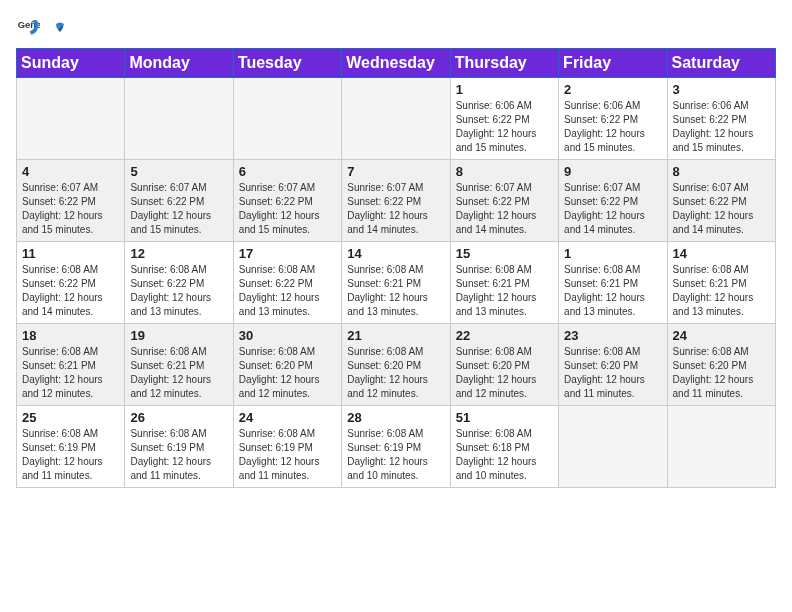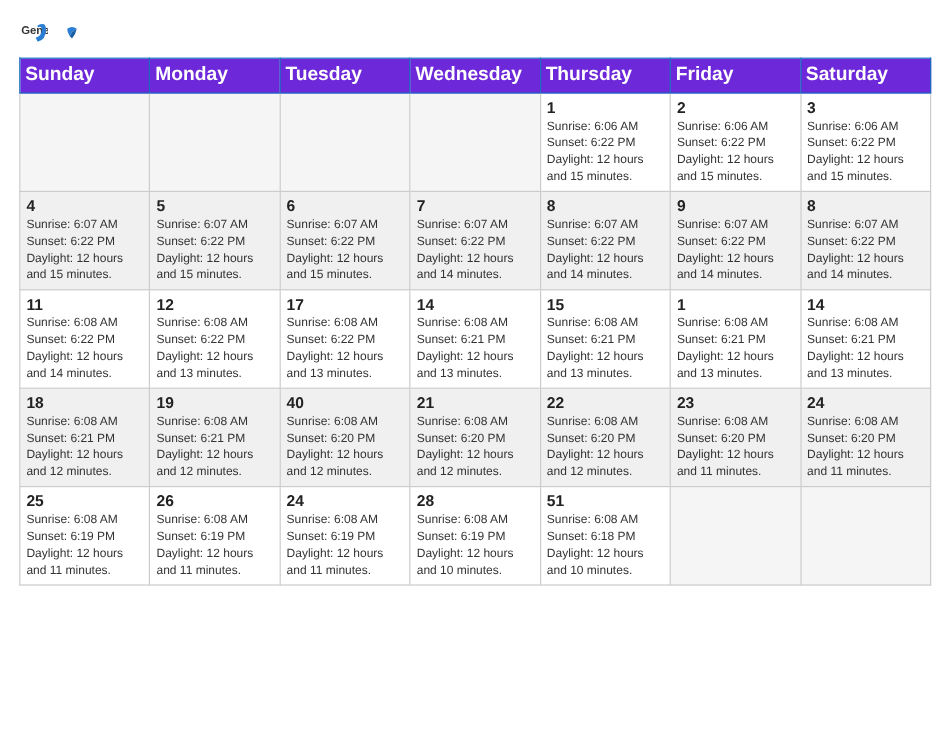--- a/index.html
+++ b/index.html
@@ -201,21 +201,21 @@
       <tr class="row-shaded">
         <td>
           <span class="day-number">18</span>
           <div class="day-info">Sunrise: 6:08 AM<br>Sunset: 6:21 PM<br>Daylight: 12 hours<br>and 12 minutes.</div>
         </td>
         <td>
           <span class="day-number">19</span>
           <div class="day-info">Sunrise: 6:08 AM<br>Sunset: 6:21 PM<br>Daylight: 12 hours<br>and 12 minutes.</div>
         </td>
         <td>
-          <span class="day-number">40</span>
+          <span class="day-number">30</span>
           <div class="day-info">Sunrise: 6:08 AM<br>Sunset: 6:20 PM<br>Daylight: 12 hours<br>and 12 minutes.</div>
         </td>
         <td>
           <span class="day-number">21</span>
           <div class="day-info">Sunrise: 6:08 AM<br>Sunset: 6:20 PM<br>Daylight: 12 hours<br>and 12 minutes.</div>
         </td>
         <td>
           <span class="day-number">22</span>
           <div class="day-info">Sunrise: 6:08 AM<br>Sunset: 6:20 PM<br>Daylight: 12 hours<br>and 12 minutes.</div>
         </td>

